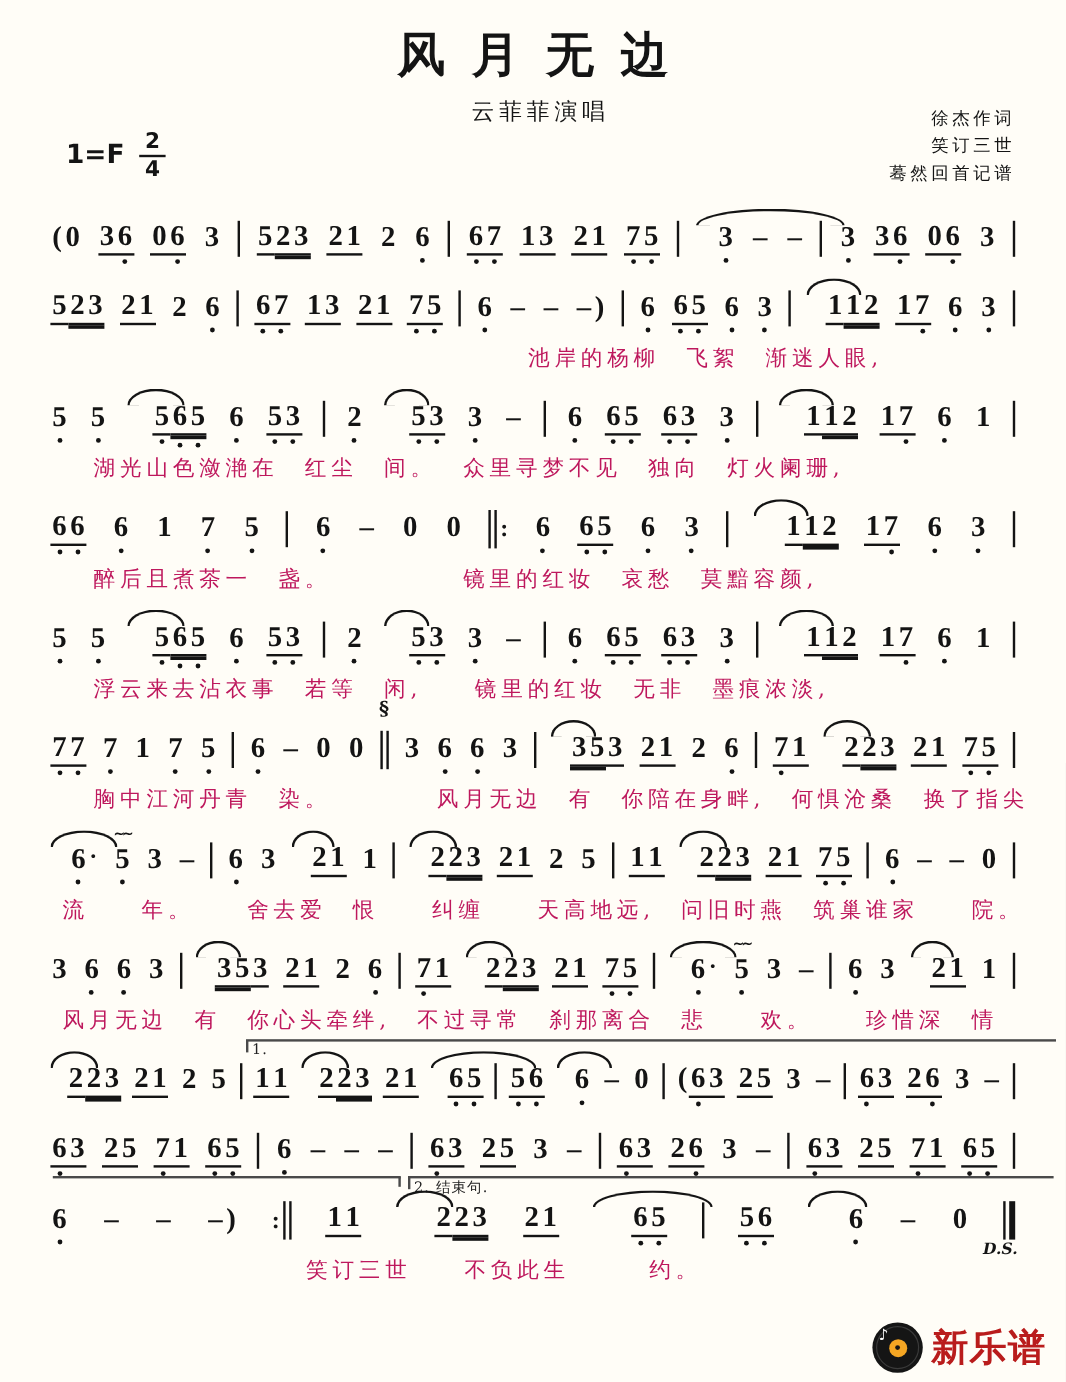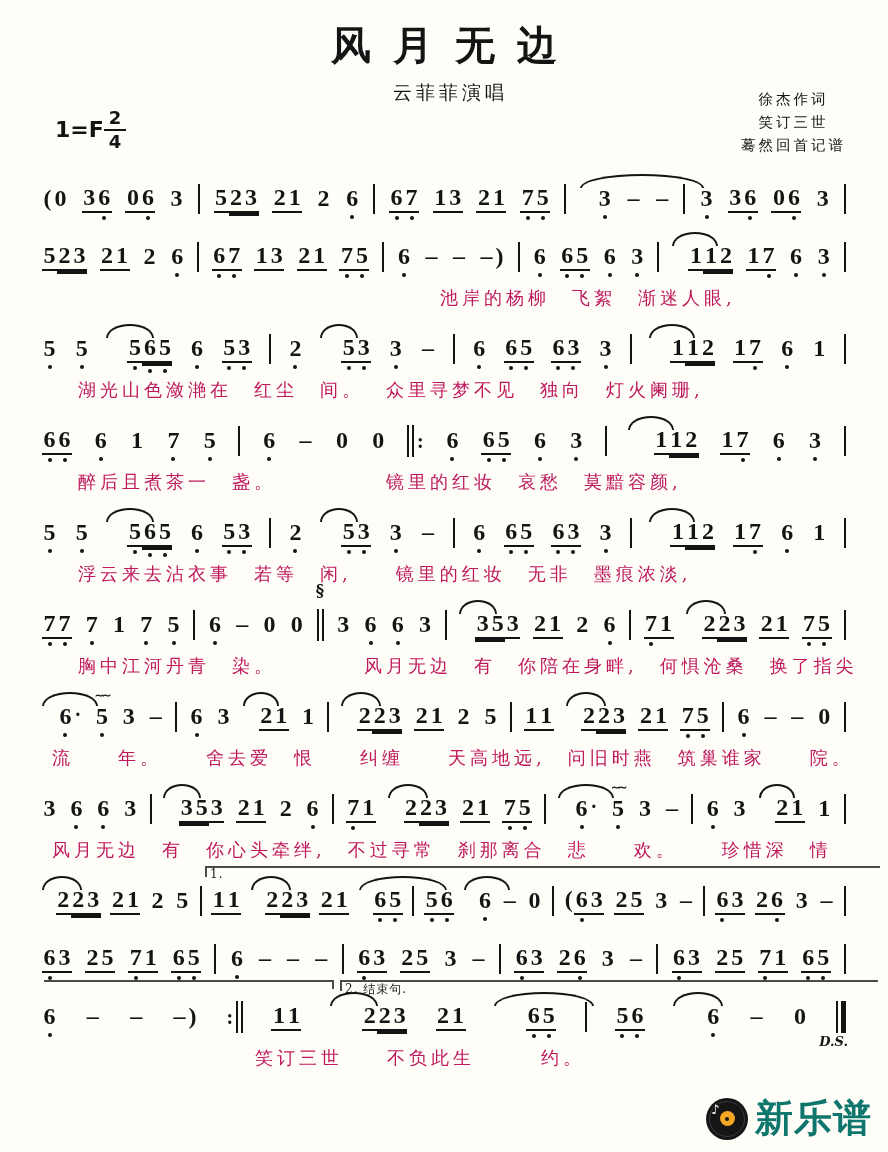--- a/index.html
+++ b/index.html
@@ -5,23 +5,23 @@
   html,body{margin:0;padding:0;}
   body{background:#e8e8e8;}
   #page{position:relative;width:888px;height:1152px;margin:0 auto;background:#fffdf7;overflow:hidden;color:#141414;}
 
   
   #header{position:relative;height:162px;}
   .title{position:absolute;top:18px;left:0;right:0;text-align:center;
          font-family:"DejaVu Serif",serif;font-size:40px;font-weight:600;letter-spacing:22px;text-indent:22px;}
   .subtitle{position:absolute;top:80px;left:0;right:0;text-align:center;
          font-family:"DejaVu Serif",serif;font-size:19px;letter-spacing:4px;margin-left:13px;}
-  .credits{position:absolute;top:88px;right:42px;text-align:center;
+  .credits{position:absolute;top:88px;right:42px;text-align:right;
          font-family:"DejaVu Serif",serif;font-size:14.5px;letter-spacing:3px;line-height:1.6;}
-  .keysig{position:absolute;left:55px;top:108px;display:flex;align-items:center;
+  .keysig{position:absolute;left:55px;top:108px;display:flex;align-items:center;gap:12px;
          font-family:"DejaVu Sans",sans-serif;font-size:22px;font-weight:700;}
   .frac{display:inline-flex;flex-direction:column;align-items:center;font-size:18px;line-height:1.1;}
   .frac .num{border-bottom:2px solid #141414;padding:0 5px 1px;}
   .frac .den{padding-top:1px;}
 
   
   #score{position:relative;padding-top:14px;}
   .mline{position:relative;margin:0 0 12px 0;}
   .notes{display:flex;justify-content:space-between;align-items:center;
          padding:0 42px;height:46px;
@@ -63,21 +63,21 @@
   .ml-10 .v2{left:340px;right:10px;top:-14px;}
   .ds{position:absolute;right:40px;top:40px;font-family:"DejaVu Serif",serif;font-style:italic;font-size:13px;font-weight:700;}
 
   
   #logo{position:absolute;right:16px;bottom:8px;display:flex;align-items:center;gap:7px;}
   .disc{position:relative;width:42px;height:42px;border-radius:50%;background:#151515;flex:none;}
   .disc .ring{position:absolute;left:3px;top:3px;right:3px;bottom:3px;border-radius:50%;border:1px solid #3a3a3a;}
   .disc .label{position:absolute;left:50%;top:50%;width:15px;height:15px;margin:-7.5px 0 0 -7.5px;border-radius:50%;background:#f5a623;}
   .disc .hole{position:absolute;left:50%;top:50%;width:4px;height:4px;margin:-2px 0 0 -2px;border-radius:50%;background:#151515;}
   .disc .gnote{position:absolute;left:5px;top:4px;color:#ffffff;font-size:13px;font-family:"DejaVu Sans",sans-serif;}
-  .logo-text{font-family:"DejaVu Sans",sans-serif;font-size:38px;font-weight:900;letter-spacing:1px;color:#0f766e;}
+  .logo-text{font-family:"DejaVu Sans",sans-serif;font-size:31px;font-weight:900;letter-spacing:1px;color:#b91c1c;}
 </style>
 </head>
 <body>
 
 <div id="page">
 
   <div id="header">
     <div class="title">风月无边</div>
     <div class="subtitle">云菲菲演唱</div>
     <div class="credits">

